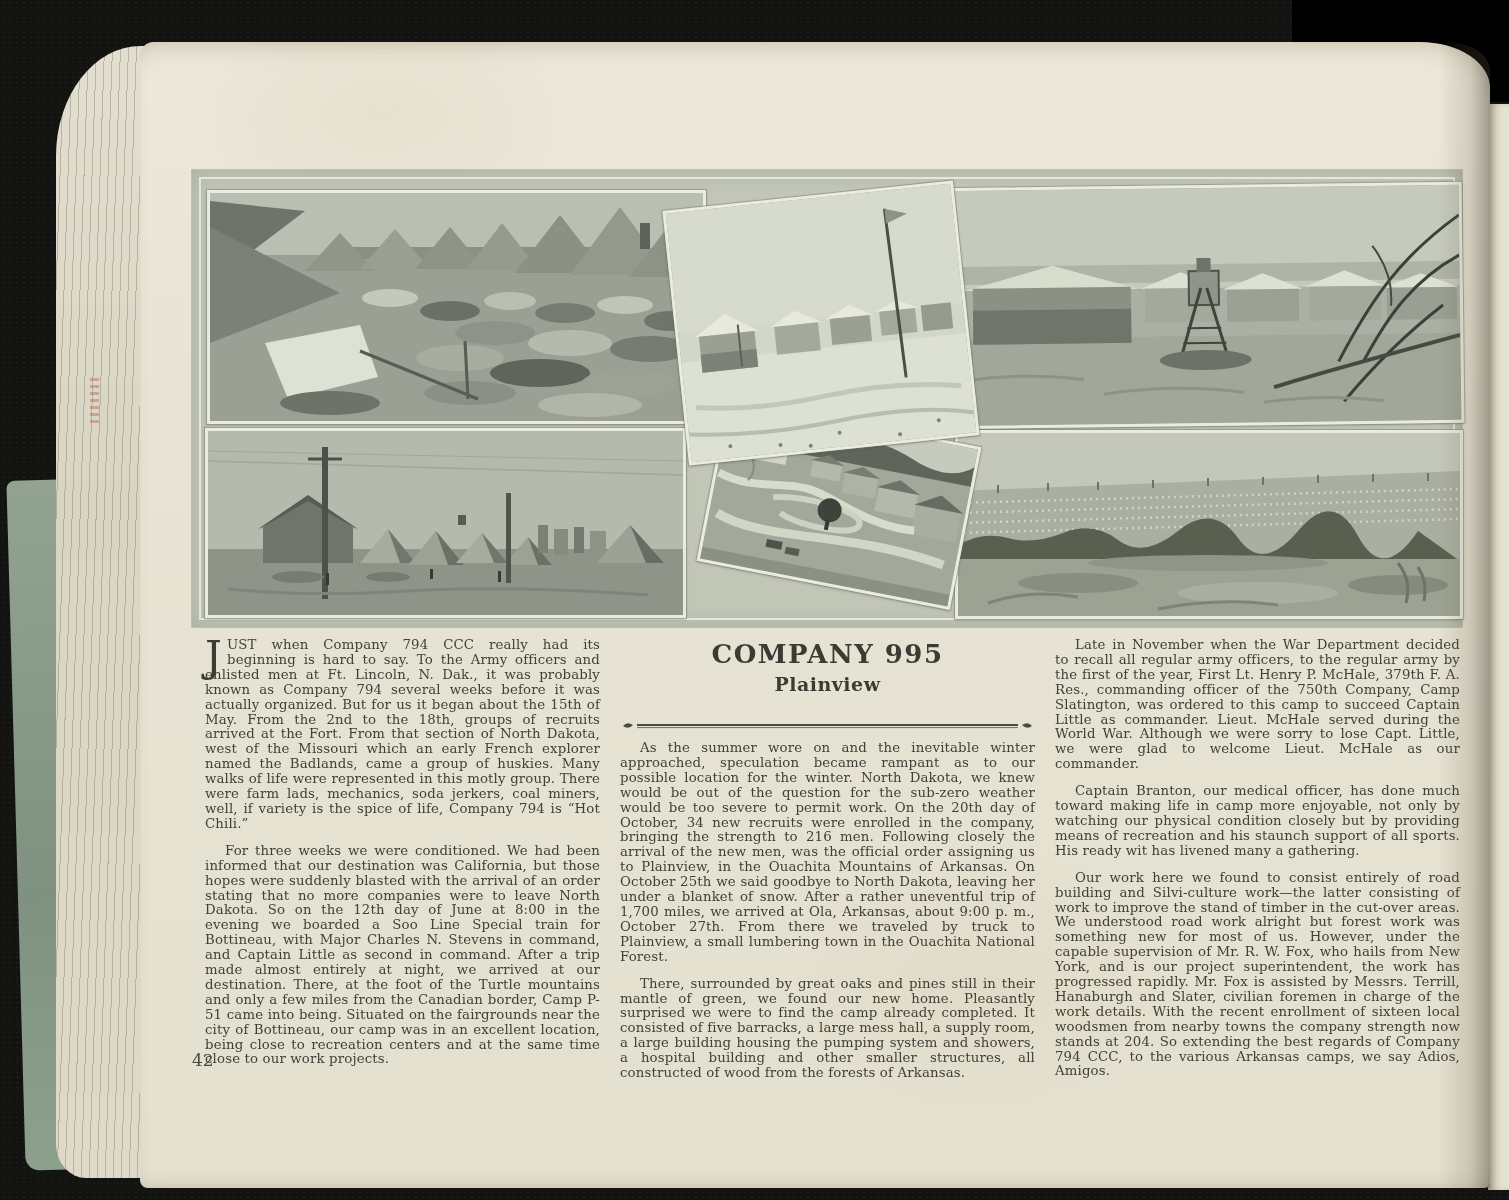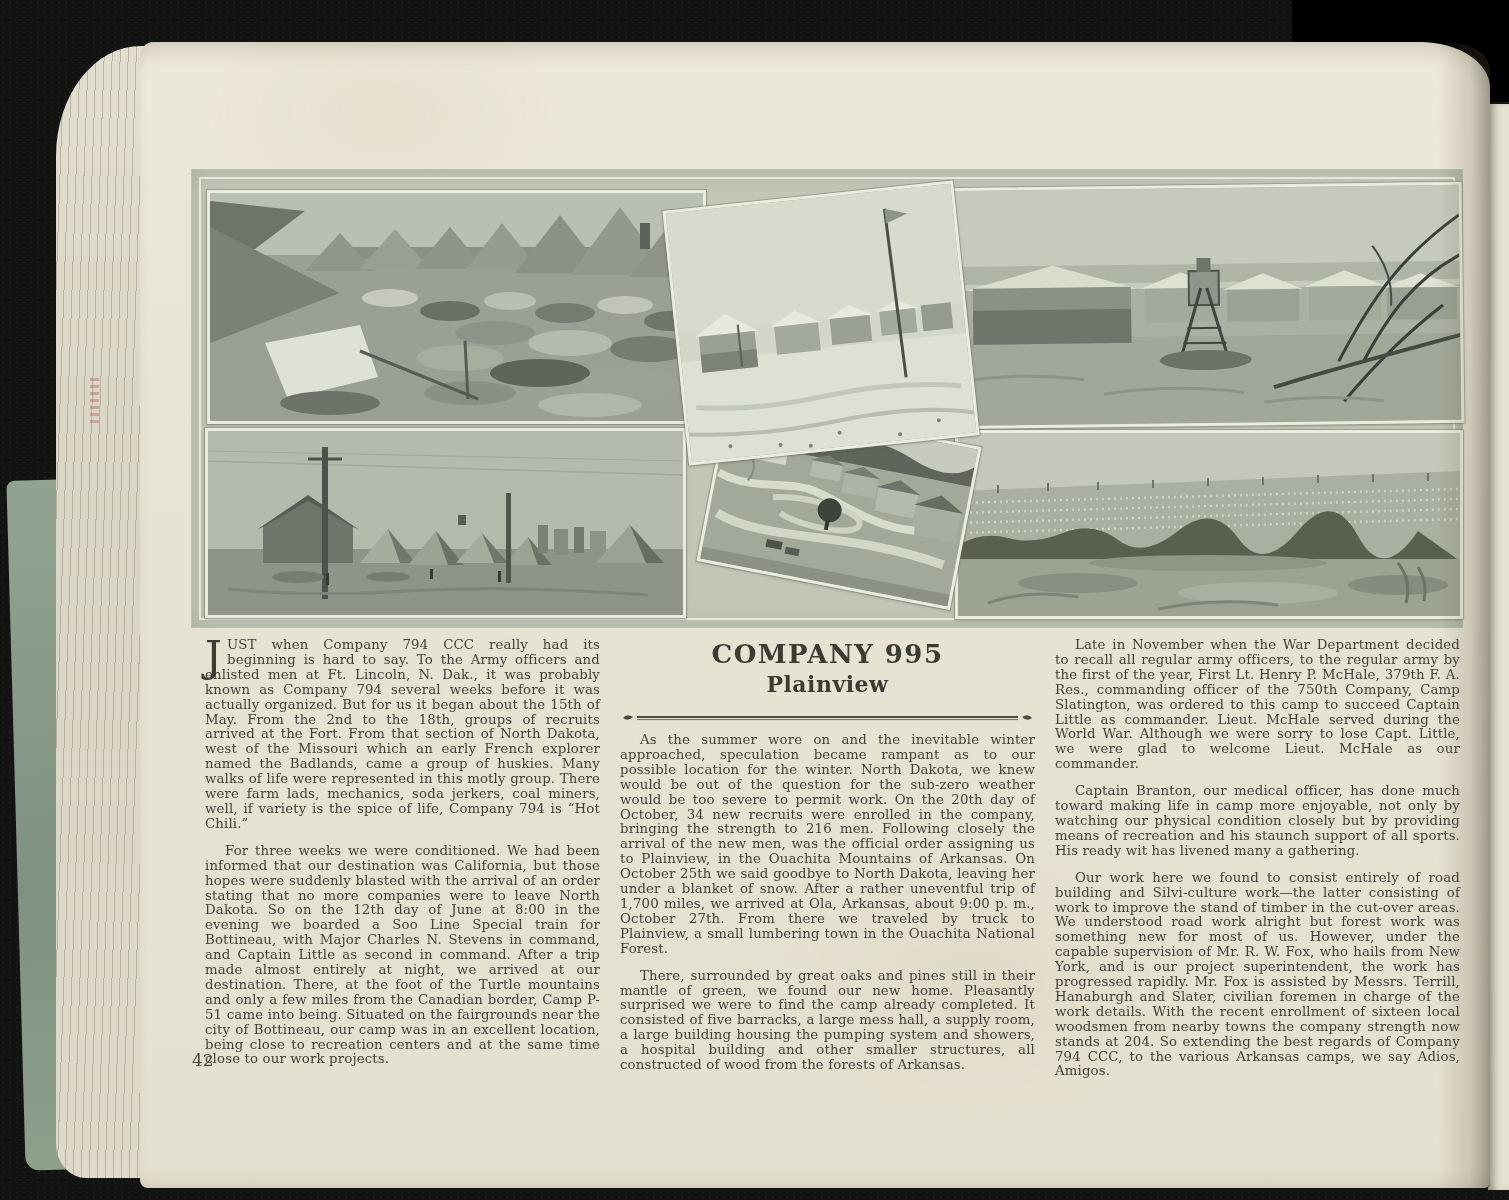--- a/index.html
+++ b/index.html
@@ -59,21 +59,21 @@
   .text-area{position:absolute;left:65px;top:596px;width:1255px;display:flex;color:#403f38;}
   .col{text-align:justify;font-size:13.3px;line-height:14.9px;letter-spacing:.15px;}
   .col-left{width:395px;margin-right:20px;}
   .col-center{width:415px;margin-right:20px;}
   .col-right{width:405px;}
   .para{margin:0 0 12px 0;text-indent:20px;}
   .para.noindent{text-indent:0;}
   .dropcap{float:left;font-size:42px;line-height:33px;padding:2px 5px 0 0;margin-bottom:-10px;color:#3c3b34;}
   .head1{margin:2px 0 4px 0;text-align:center;font-size:26px;line-height:28px;font-weight:bold;
          letter-spacing:1.5px;color:#3b3a33;text-indent:0;}
-  .head2{margin:0 0 16px 0;text-align:center;font-size:22px;line-height:25px;font-weight:bold;
+  .head2{margin:0 0 24px 0;text-align:center;font-size:19px;line-height:25px;font-weight:bold;
          letter-spacing:.5px;color:#3b3a33;text-indent:0;}
   .rule{display:block;width:100%;height:10px;margin:0 0 10px 0;}
   .page-number{position:absolute;left:52px;top:1008px;font-size:17px;color:#4a4941;}
 </style>
 </head>
 <body>
 
 <div class="scene">
 
   <div class="black-patch"></div>

